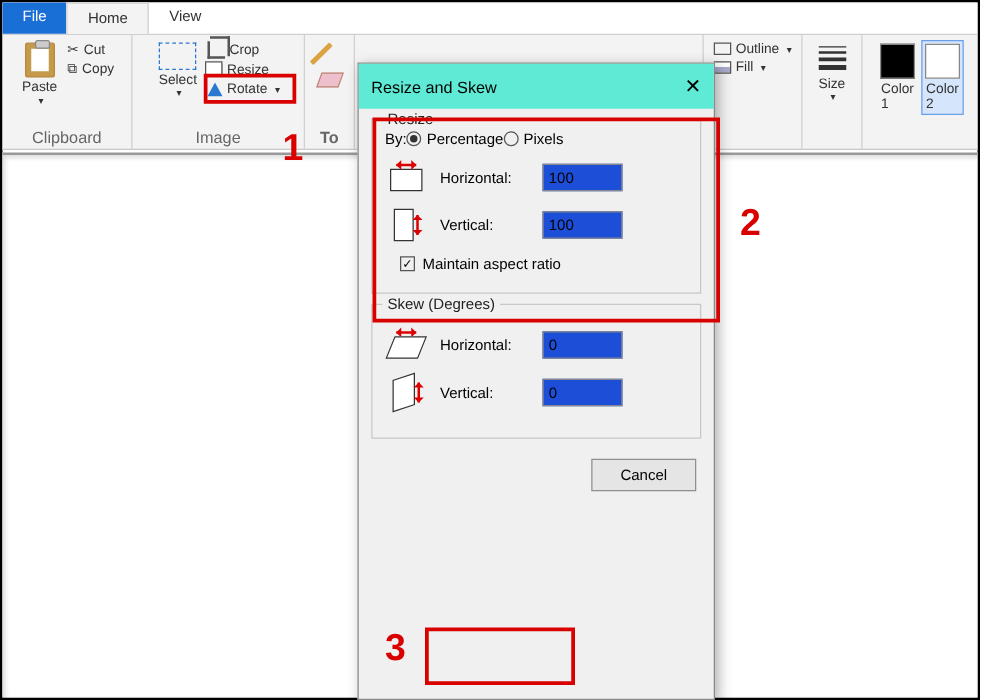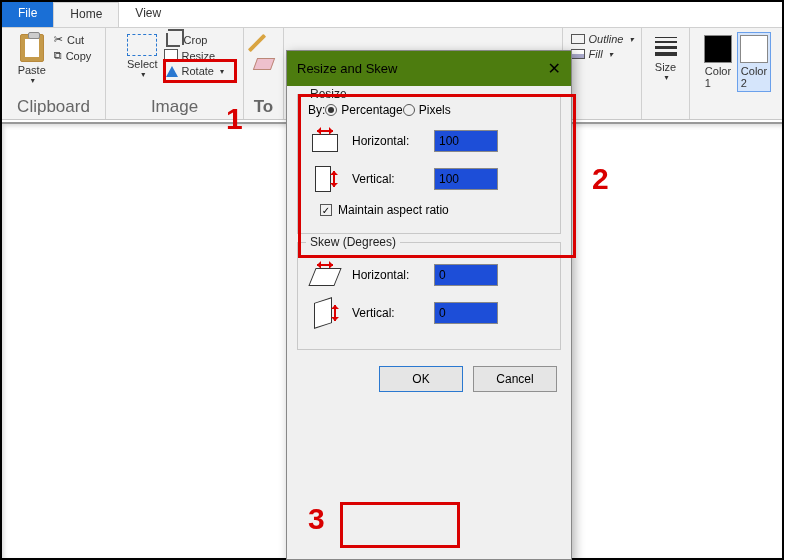--- a/index.html
+++ b/index.html
@@ -4,34 +4,34 @@
 <style>
   * { box-sizing: border-box; font-family: "Segoe UI", Tahoma, sans-serif; }
   body { margin:0; overflow:hidden; }
   .frame { width:784px; height:560px; border:2px solid #000; position:relative; background:#fff; }
   .tabs { height:26px; display:flex; background:#fff; border-bottom:1px solid #d0d0d0; }
   .tab { padding:4px 16px; font-size:12px; color:#333; cursor:pointer; }
   .tab.file { background:#1a6fd6; color:#fff; }
   .tab.active { background:#f3f3f3; border:1px solid #d0d0d0; border-bottom:none; }
   .ribbon { height:92px; background:#f3f3f3; border-bottom:1px solid #c8c8c8; display:flex; }
   .group { border-right:1px solid #d0d0d0; padding:4px 6px 2px 6px; display:flex; flex-direction:column; justify-content:space-between; align-items:center; font-size:11px; color:#444; }
-  .group-label { font-size:17px; color:#666; text-align:right; padding-top:2px;}
+  .group-label { font-size:13px; color:#666; text-align:right; padding-top:2px;}
   .group-body { display:flex; gap:2px; }
   .btn { display:flex; flex-direction:column; align-items:center; justify-content:flex-end; font-size:11px; color:#333; padding:2px 4px; cursor:pointer; position:relative; }
   .btn .lbl { margin-top:2px; }
   .small-row { display:flex; flex-direction:column; gap:1px; align-items:flex-start;}
   .small-item { display:flex; align-items:center; gap:4px; font-size:11px; color:#333; padding:1px 2px; cursor:pointer;}
   .caret { font-size:8px; margin-left:2px; }
   .canvas { position:absolute; top:120px; left:0; right:0; bottom:0; background:#fff; border-top:2px solid #999; box-shadow: inset 2px 2px 4px rgba(0,0,0,0.15);}
   .color-swatch { width:28px; height:28px; border:1px solid #888; margin:auto; }
   .color-btn.selected { border:1px solid #6aa0eb; background:#d5e5fb; padding:2px;}
   .color-btn { padding:3px;}
   
   .dialog { position:absolute; top:48px; left:284px; width:286px; height:510px; background:#f0f0f0; border:1px solid #888; box-shadow:3px 3px 10px rgba(0,0,0,0.3);}
-  .dlg-title { display:flex; justify-content:space-between; align-items:center; padding:8px 10px; font-size:13px; background:#4d7c0f;}
+  .dlg-title { display:flex; justify-content:space-between; align-items:center; padding:8px 10px; font-size:13px; background:#5eead4;}
   .close-x { font-size:16px; cursor:pointer;}
   .fieldset { margin:8px 10px; border:1px solid #c8c8c8; padding:8px 10px 12px 10px; position:relative; background:#f0f0f0;}
   .fieldset .legend { position:absolute; top:-8px; left:8px; background:#f0f0f0; padding:0 4px; font-size:12px; color:#222;}
   .row { display:flex; align-items:center; gap:10px; margin:10px 0; font-size:12px;}
   .by-row { display:flex; align-items:center; font-size:12px; margin-bottom:8px;}
   .radio { display:flex; align-items:center; gap:4px; cursor:pointer;}
   .radio .circ { width:12px; height:12px; border:1px solid #555; border-radius:50%; display:flex; align-items:center; justify-content:center;}
   .radio .dot { width:6px; height:6px; border-radius:50%; background:#333;}
   .field-label { width:72px; }
   .num-input { width:64px; height:22px; border:1px solid #888; font-size:12px; padding:2px 4px; background:#1d4ed8;}
@@ -134,21 +134,21 @@
   <div class="group" style="width:40px;font-weight:bold;">
     <div class="group-body" style="flex-direction:column;gap:4px;">
       <div class="ic-pencil"></div>
       <div class="ic-eraser"></div>
     </div>
     <div class="group-label">To</div>
   </div>
 
   <div style="flex:1"></div>
 
-  <div class="group" style="width:80px;border-left:1px solid #d0d0d0;font-style:italic;">
+  <div class="group" style="width:80px;border-left:1px solid #d0d0d0;">
     <div class="small-row">
       <div class="small-item">
         <div class="ic-outline"></div>
         <span>Outline</span>
             <span class="caret">▾</span>
       </div>
       <div class="small-item">
         <div class="ic-fill"></div>
         <span>Fill</span>
             <span class="caret">▾</span>
@@ -255,21 +255,20 @@
           <div class="skew-shape v"></div>
               <div class="arrow-v"></div>
         </div>
       </div>
       <span class="field-label">Vertical:</span>
       <input class="num-input" value="0" style="">
     </div>
   </div>
 
   <div class="dlg-buttons">
-    <div class="dlg-btn ok">OK</div>
     <div class="dlg-btn">Cancel</div>
   </div>
 </div>
 
 <div class="callout-box" style="top:57px;left:161px;width:74px;height:24px;"></div>
 <div class="callout" style="top:100px;left:224px;">1</div>
 <div class="callout-box" style="top:92px;left:296px;width:278px;height:164px;"></div>
 <div class="callout" style="top:160px;left:590px;">2</div>
 <div class="callout-box" style="top:500px;left:338px;width:120px;height:46px;"></div>
 <div class="callout" style="top:500px;left:306px;">3</div>

